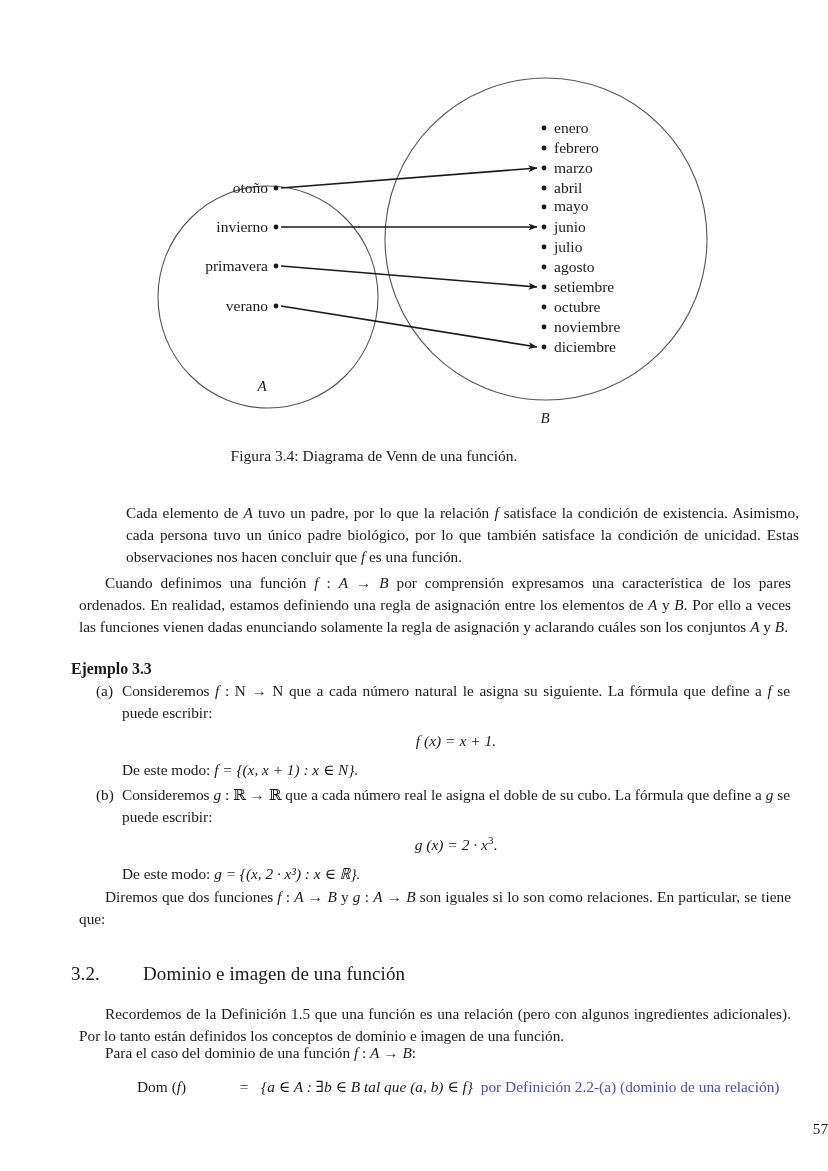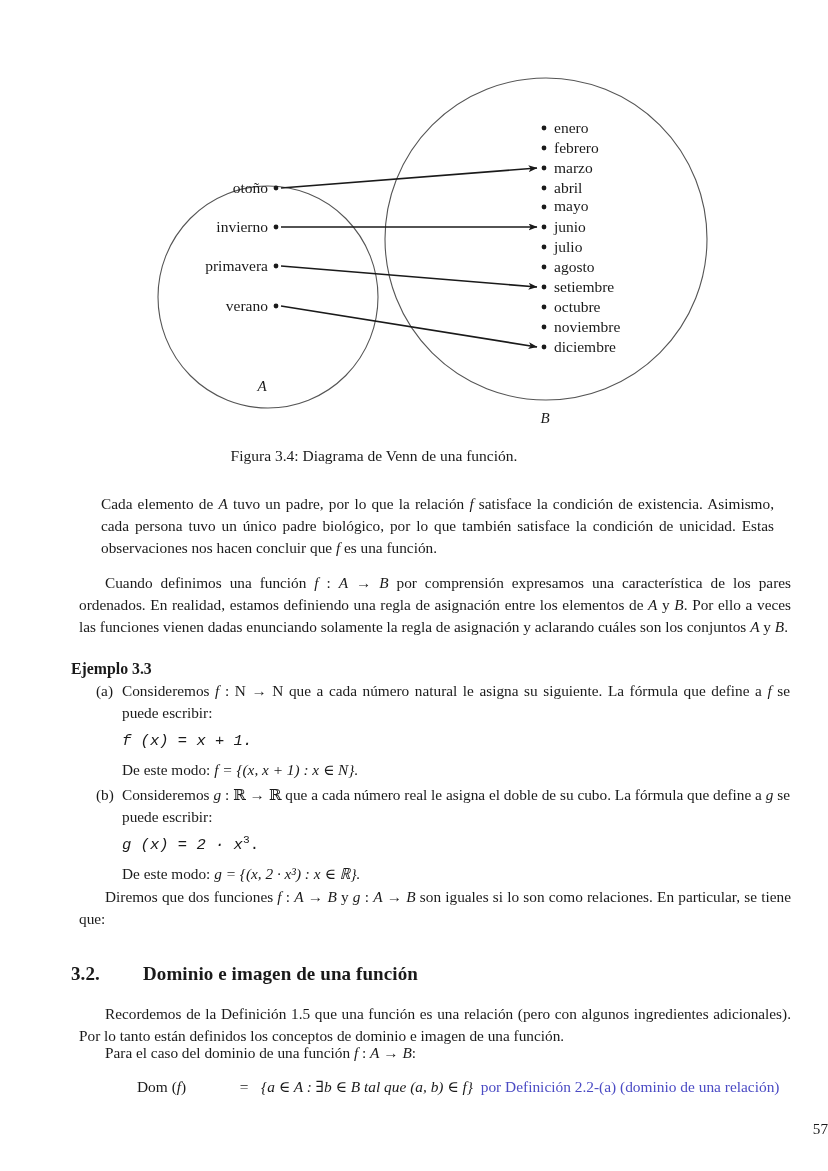--- a/index.html
+++ b/index.html
@@ -55,35 +55,36 @@
   .body-block {
     position: absolute;
     left: 79px;
     width: 712px;
     font-size: 15.3px;
     line-height: 1.45;
     text-align: justify;
   }
   .quote-block {
     position: absolute;
-    left: 101px;
+    left: 126px;
     width: 673px;
     font-size: 15.3px;
     line-height: 1.45;
     text-align: justify;
+    margin-top: 9px;
   }
   .indent { text-indent: 26px; }
 
   i, .mi { font-style: italic; }
   .up { font-style: normal; }
 
   .eq {
+    text-align: center;
     font-size: 15.5px;
     margin: 6px 0;
-    font-family: Liberation Mono, monospace;
   }
 
   .example-head {
     position: absolute;
     left: 71px;
     font-weight: bold;
     font-size: 15.8px;
   }
   .ex-item {
     position: absolute;
@@ -103,21 +104,21 @@
   .ex-item .ex-body {
     margin-left: 26px;
   }
 
   h2.section {
     position: absolute;
     left: 71px;
     top: 963px;
     margin: 0;
     font-size: 19px;
-    font-weight: bold;
+    font-weight: normal;
     letter-spacing: 0.1px;
   }
   h2.section .num { display: inline-block; width: 72px; }
 
   .domline {
     position: absolute;
     left: 90px;
     top: 1078px;
     width: 700px;
     font-size: 15.4px;

